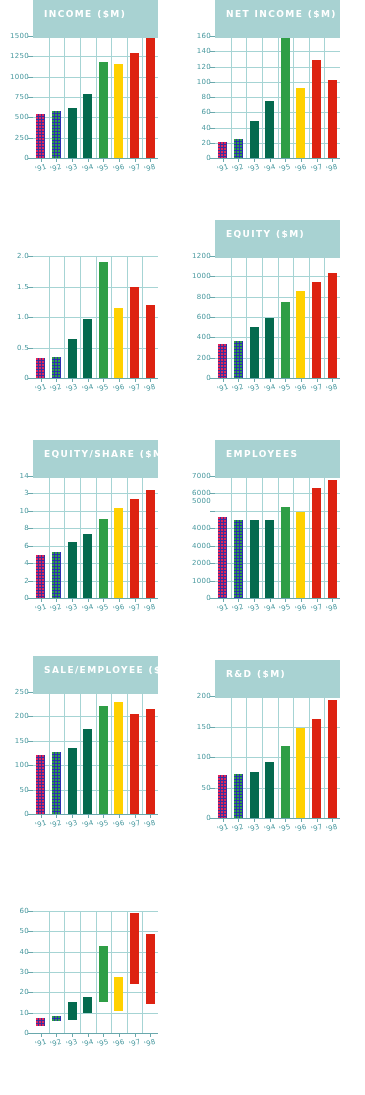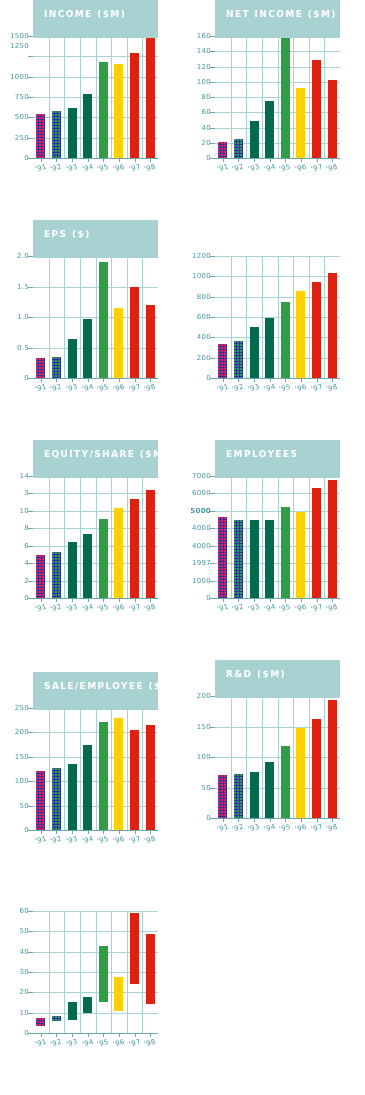--- a/index.html
+++ b/index.html
@@ -146,21 +146,21 @@
         <div class="ytick-dash" style="top: 81px;"></div>
         <div class="ytick" style="top: 81px;">500</div>
         <div class="gl" style="top: 61px;"></div>
         <div class="ytick-dash" style="top: 61px;"></div>
         <div class="ytick" style="top: 61px;">750</div>
         <div class="gl" style="top: 41px;"></div>
         <div class="ytick-dash" style="top: 41px;"></div>
         <div class="ytick" style="top: 41px;">1000</div>
         <div class="gl" style="top: 20px;"></div>
         <div class="ytick-dash" style="top: 20px;"></div>
-        <div class="ytick" style="top: 10px; margin-left: 24px;">1250</div>
+        <div class="ytick" style="top: 20px; margin-left: 24px;">1250</div>
         <div class="gl" style="top: 0px;"></div>
         <div class="ytick-dash" style="top: 0px;"></div>
         <div class="ytick" style="top: 0px;">1500</div>
         <div class="vl" style="left: 16px;"></div>
         <div class="vl" style="left: 31px;"></div>
         <div class="vl" style="left: 47px;"></div>
         <div class="vl" style="left: 63px;"></div>
         <div class="vl" style="left: 78px;"></div>
         <div class="vl" style="left: 94px;"></div>
         <div class="vl" style="left: 109px;"></div>
@@ -251,23 +251,20 @@
         <div class="bar" style="left: 97.0625px; background: rgb(221, 34, 17); top: 23.6375px; height: 98.3625px;"></div>
         <div class="xtick-mark" style="left: 102px;"></div>
         <div class="xtick" style="left: 102px;">'97</div>
         <div class="bar" style="left: 112.688px; background: rgb(221, 34, 17); top: 44.225px; height: 77.775px;"></div>
         <div class="xtick-mark" style="left: 117px;"></div>
         <div class="xtick" style="left: 117px;">'98</div>
         <div class="axis-base"></div>
       </div>
     </div>
     <div class="panel" style="left: 0px; top: 220px;">
-      <div class="chart-title-band">
-        <div class="chart-title">EPS ($)</div>
-      </div>
       <div class="plot">
         <div class="gl" style="top: 122px;"></div>
         <div class="ytick-dash" style="top: 122px;"></div>
         <div class="ytick" style="top: 122px;">0</div>
         <div class="gl" style="top: 92px;"></div>
         <div class="ytick-dash" style="top: 92px;"></div>
         <div class="ytick" style="top: 92px;">0.5</div>
         <div class="gl" style="top: 61px;"></div>
         <div class="ytick-dash" style="top: 61px;"></div>
         <div class="ytick" style="top: 61px;">1.0</div>
@@ -305,20 +302,23 @@
         <div class="bar" style="left: 97.0625px; background: rgb(221, 34, 17); top: 31.11px; height: 90.89px;"></div>
         <div class="xtick-mark" style="left: 102px;"></div>
         <div class="xtick" style="left: 102px;">'97</div>
         <div class="bar" style="left: 112.688px; background: rgb(221, 34, 17); top: 48.8px; height: 73.2px;"></div>
         <div class="xtick-mark" style="left: 117px;"></div>
         <div class="xtick" style="left: 117px;">'98</div>
         <div class="axis-base"></div>
       </div>
     </div>
     <div class="panel" style="left: 182px; top: 220px;">
+      <div class="chart-title-band">
+        <div class="chart-title">EQUITY ($M)</div>
+      </div>
       <div class="plot">
         <div class="gl" style="top: 122px;"></div>
         <div class="ytick-dash" style="top: 122px;"></div>
         <div class="ytick" style="top: 122px;">0</div>
         <div class="gl" style="top: 102px;"></div>
         <div class="ytick-dash" style="top: 102px;"></div>
         <div class="ytick" style="top: 102px;">200</div>
         <div class="gl" style="top: 81px;"></div>
         <div class="ytick-dash" style="top: 81px;"></div>
         <div class="ytick" style="top: 81px;">400</div>
@@ -437,30 +437,30 @@
       </div>
       <div class="plot">
         <div class="gl" style="top: 122px;"></div>
         <div class="ytick-dash" style="top: 122px;"></div>
         <div class="ytick" style="top: 122px;">0</div>
         <div class="gl" style="top: 105px;"></div>
         <div class="ytick-dash" style="top: 105px;"></div>
         <div class="ytick" style="top: 105px;">1000</div>
         <div class="gl" style="top: 87px;"></div>
         <div class="ytick-dash" style="top: 87px;"></div>
-        <div class="ytick" style="top: 87px;">1997</div>
+        <div class="ytick" style="top: 87px;">2000</div>
         <div class="gl" style="top: 70px;"></div>
         <div class="ytick-dash" style="top: 70px;"></div>
         <div class="ytick" style="top: 70px;">4000</div>
         <div class="gl" style="top: 52px;"></div>
         <div class="ytick-dash" style="top: 52px;"></div>
         <div class="ytick" style="top: 52px;">4000</div>
         <div class="gl" style="top: 35px;"></div>
         <div class="ytick-dash" style="top: 35px;"></div>
-        <div class="ytick" style="top: 35px; font-weight: bold;">5000</div>
+        <div class="ytick" style="top: 25px;">5000</div>
         <div class="gl" style="top: 17px;"></div>
         <div class="ytick-dash" style="top: 17px;"></div>
         <div class="ytick" style="top: 17px;">6000</div>
         <div class="gl" style="top: 0px;"></div>
         <div class="ytick-dash" style="top: 0px;"></div>
         <div class="ytick" style="top: 0px;">7000</div>
         <div class="vl" style="left: 16px;"></div>
         <div class="vl" style="left: 31px;"></div>
         <div class="vl" style="left: 47px;"></div>
         <div class="vl" style="left: 63px;"></div>
@@ -487,21 +487,21 @@
         <div class="xtick" style="left: 86px;">'96</div>
         <div class="bar" style="left: 97.0625px; background: rgb(221, 34, 17); top: 11.8514px; height: 110.149px;"></div>
         <div class="xtick-mark" style="left: 102px;"></div>
         <div class="xtick" style="left: 102px;">'97</div>
         <div class="bar" style="left: 112.688px; background: rgb(221, 34, 17); top: 4.18286px; height: 117.817px;"></div>
         <div class="xtick-mark" style="left: 117px;"></div>
         <div class="xtick" style="left: 117px;">'98</div>
         <div class="axis-base"></div>
       </div>
     </div>
-    <div class="panel" style="left: 0px; top: 672px; text-decoration: underline;">
+    <div class="panel" style="left: 0px; top: 656px; text-decoration: underline;">
       <div class="chart-title-band">
         <div class="chart-title">SALE/EMPLOYEE ($K)</div>
       </div>
       <div class="plot">
         <div class="gl" style="top: 122px;"></div>
         <div class="ytick-dash" style="top: 122px;"></div>
         <div class="ytick" style="top: 122px;">0</div>
         <div class="gl" style="top: 98px;"></div>
         <div class="ytick-dash" style="top: 98px;"></div>
         <div class="ytick" style="top: 98px;">50</div>

